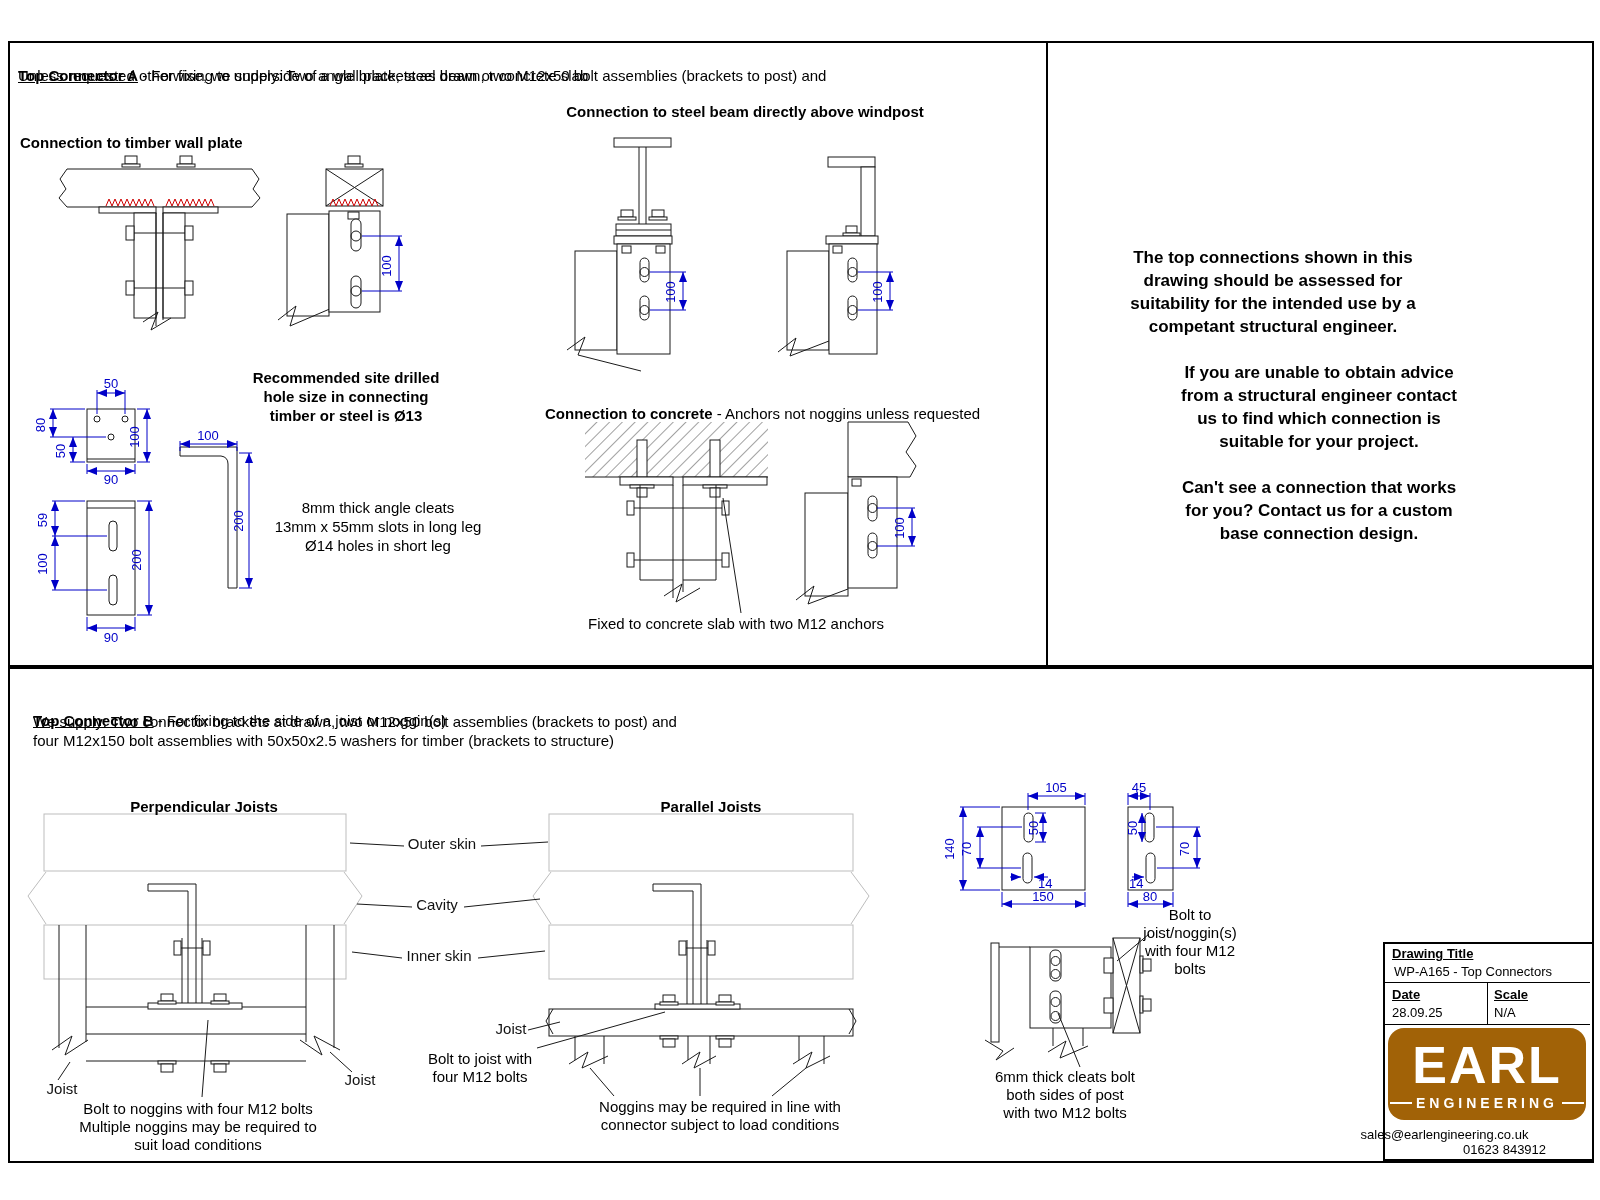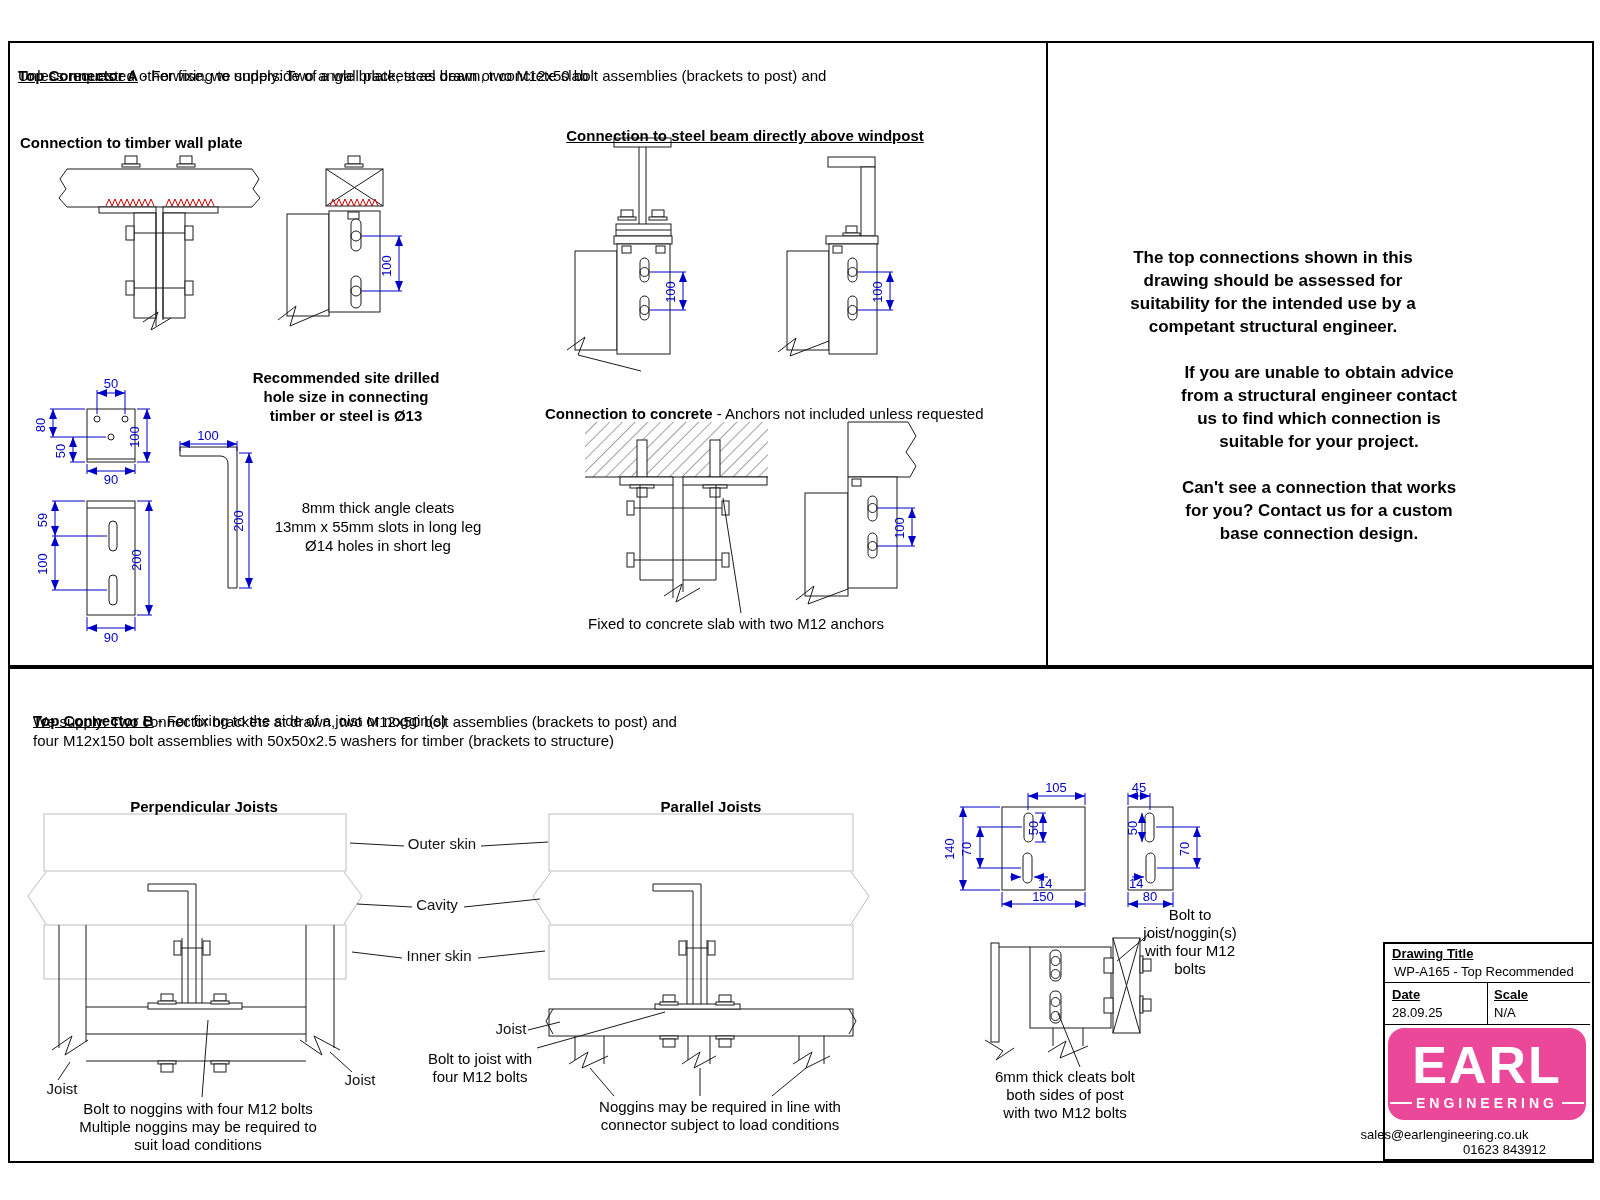--- a/index.html
+++ b/index.html
@@ -372,24 +372,24 @@
       <path class="ln" d="M1149,934 L1117,961 M1080,1067 L1058,1013"></path>
     </g>
   </svg>
 
   <div class="txt" style="left:18px;top:47px;">
     <span class="bold ul">Top Connector A</span><span> - For fixing to underside of a wall plate, steel beam or concrete slab</span>
   </div>
   <div class="txt" style="left:18px;top:66px;">Unless requested otherwise, we supply: Two angle brackets as drawn, two M12x50 bolt assemblies (brackets to post) and</div>
 
   <div class="txt bold" style="left:20px;top:133px;">Connection to timber wall plate</div>
-  <div class="txt bold center" style="left:545px;top:126px;width:400px;text-decoration:underline;">Connection to steel beam directly above windpost</div>
+  <div class="txt bold center" style="left:545px;top:102px;width:400px;">Connection to steel beam directly above windpost</div>
 
   <div class="txt" style="left:545px;top:385px;">
-    <span class="bold">Connection to concrete</span><span> - Anchors not included unless requested</span>
+    <span class="bold">Connection to concrete</span><span> - Anchors not noggins unless requested</span>
   </div>
   <div class="txt" style="left:588px;top:614px;">Fixed to concrete slab with two M12 anchors</div>
 
   <div class="txt bold center" style="left:246px;top:368px;width:200px;">Recommended site drilled
 hole size in connecting
 timber or steel is Ø13</div>
   <div class="txt center" style="left:268px;top:498px;width:220px;">8mm thick angle cleats
 13mm x 55mm slots in long leg
 Ø14 holes in short leg</div>
 
@@ -424,30 +424,30 @@
   <div class="txt cap center" style="left:1130px;top:906px;width:120px;">Bolt to
 joist/noggin(s)
 with four M12
 bolts</div>
   <div class="txt cap center" style="left:980px;top:1068px;width:170px;">6mm thick cleats bolt
 both sides of post
 with two M12 bolts</div>
 
   <div class="titleblock" style="left:1383px;top:942px;width:207px;height:215px;"></div>
   <div class="tb-small bold ul" style="left:1392px;top:946px;">Drawing Title</div>
-  <div class="tb-small" style="left:1394px;top:964px;">WP-A165 - Top Recommended</div>
+  <div class="tb-small" style="left:1394px;top:964px;">WP-A165 - Top Connectors</div>
   <div class="hline" style="left:1383px;top:982px;width:207px;"></div>
   <div class="tb-small bold ul" style="left:1392px;top:987px;">Date</div>
   <div class="tb-small" style="left:1392px;top:1005px;">28.09.25</div>
   <div class="tb-vline" style="left:1487px;top:982px;height:42px;"></div>
   <div class="tb-small bold ul" style="left:1494px;top:987px;">Scale</div>
   <div class="tb-small" style="left:1494px;top:1005px;">N/A</div>
   <div class="hline" style="left:1383px;top:1024px;width:207px;"></div>
 
-  <div class="logo" style="left:1388px;top:1028px;width:198px;height:92px;background:#ec4899;">
+  <div class="logo" style="left:1388px;top:1028px;width:198px;height:92px;background:#a16207;">
     <div class="logo-main">EARL</div>
     <div class="logo-sub">
       <span class="logo-dash"></span>
       <span>ENGINEERING</span>
       <span class="logo-dash"></span>
     </div>
   </div>
   <div class="tb-small center" style="left:1341px;top:1127px;width:207px;">sales@earlengineering.co.uk</div>
   <div class="tb-small center" style="left:1383px;top:1142px;width:207px;padding-left:18px;">01623 843912</div>
 

